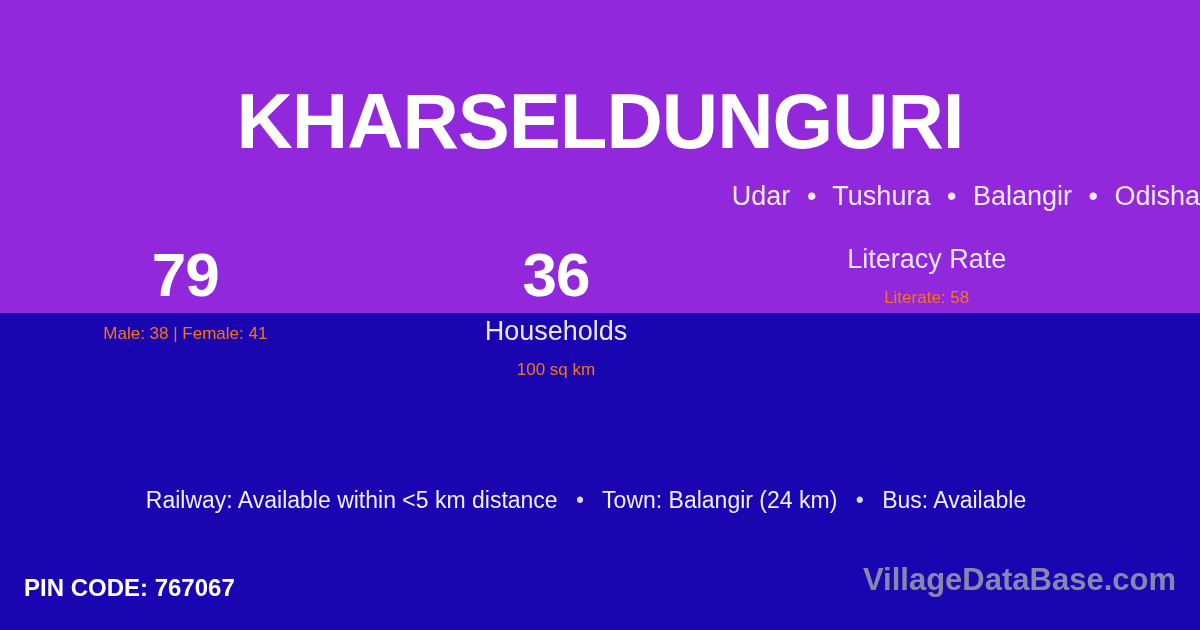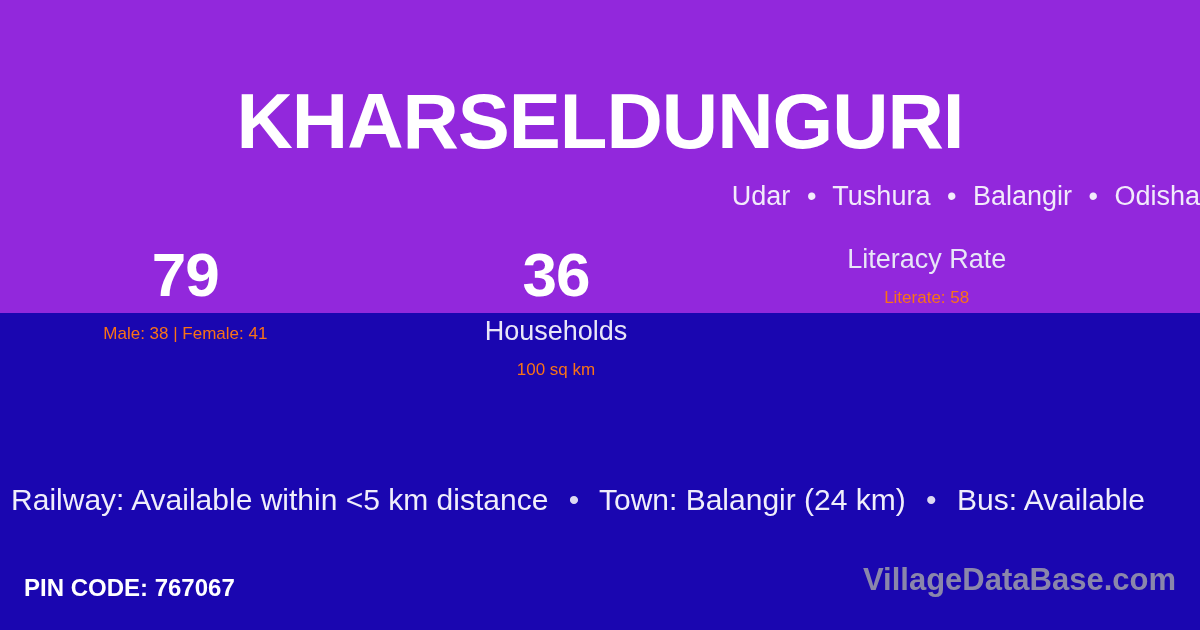--- a/index.html
+++ b/index.html
@@ -89,26 +89,26 @@
   .stat-sub {
     color: #f97316;
     font-size: 17px;
     font-weight: normal;
     line-height: 24px;
     padding-top: 10px;
   }
   
   #infra-row {
     position: absolute;
-    left: 8px;
+    left: 16px;
     top: 484px;
     width: 1140px;
     text-align: center;
     color: #f0eefb;
-    font-size: 30px;
+    font-size: 23px;
     line-height: 32px;
     white-space: nowrap;
   }
   .infra-sep {
     display: inline-block;
     padding: 0 12px;
     color: #dcd8f2;
   }
   
   #footer-bar {

